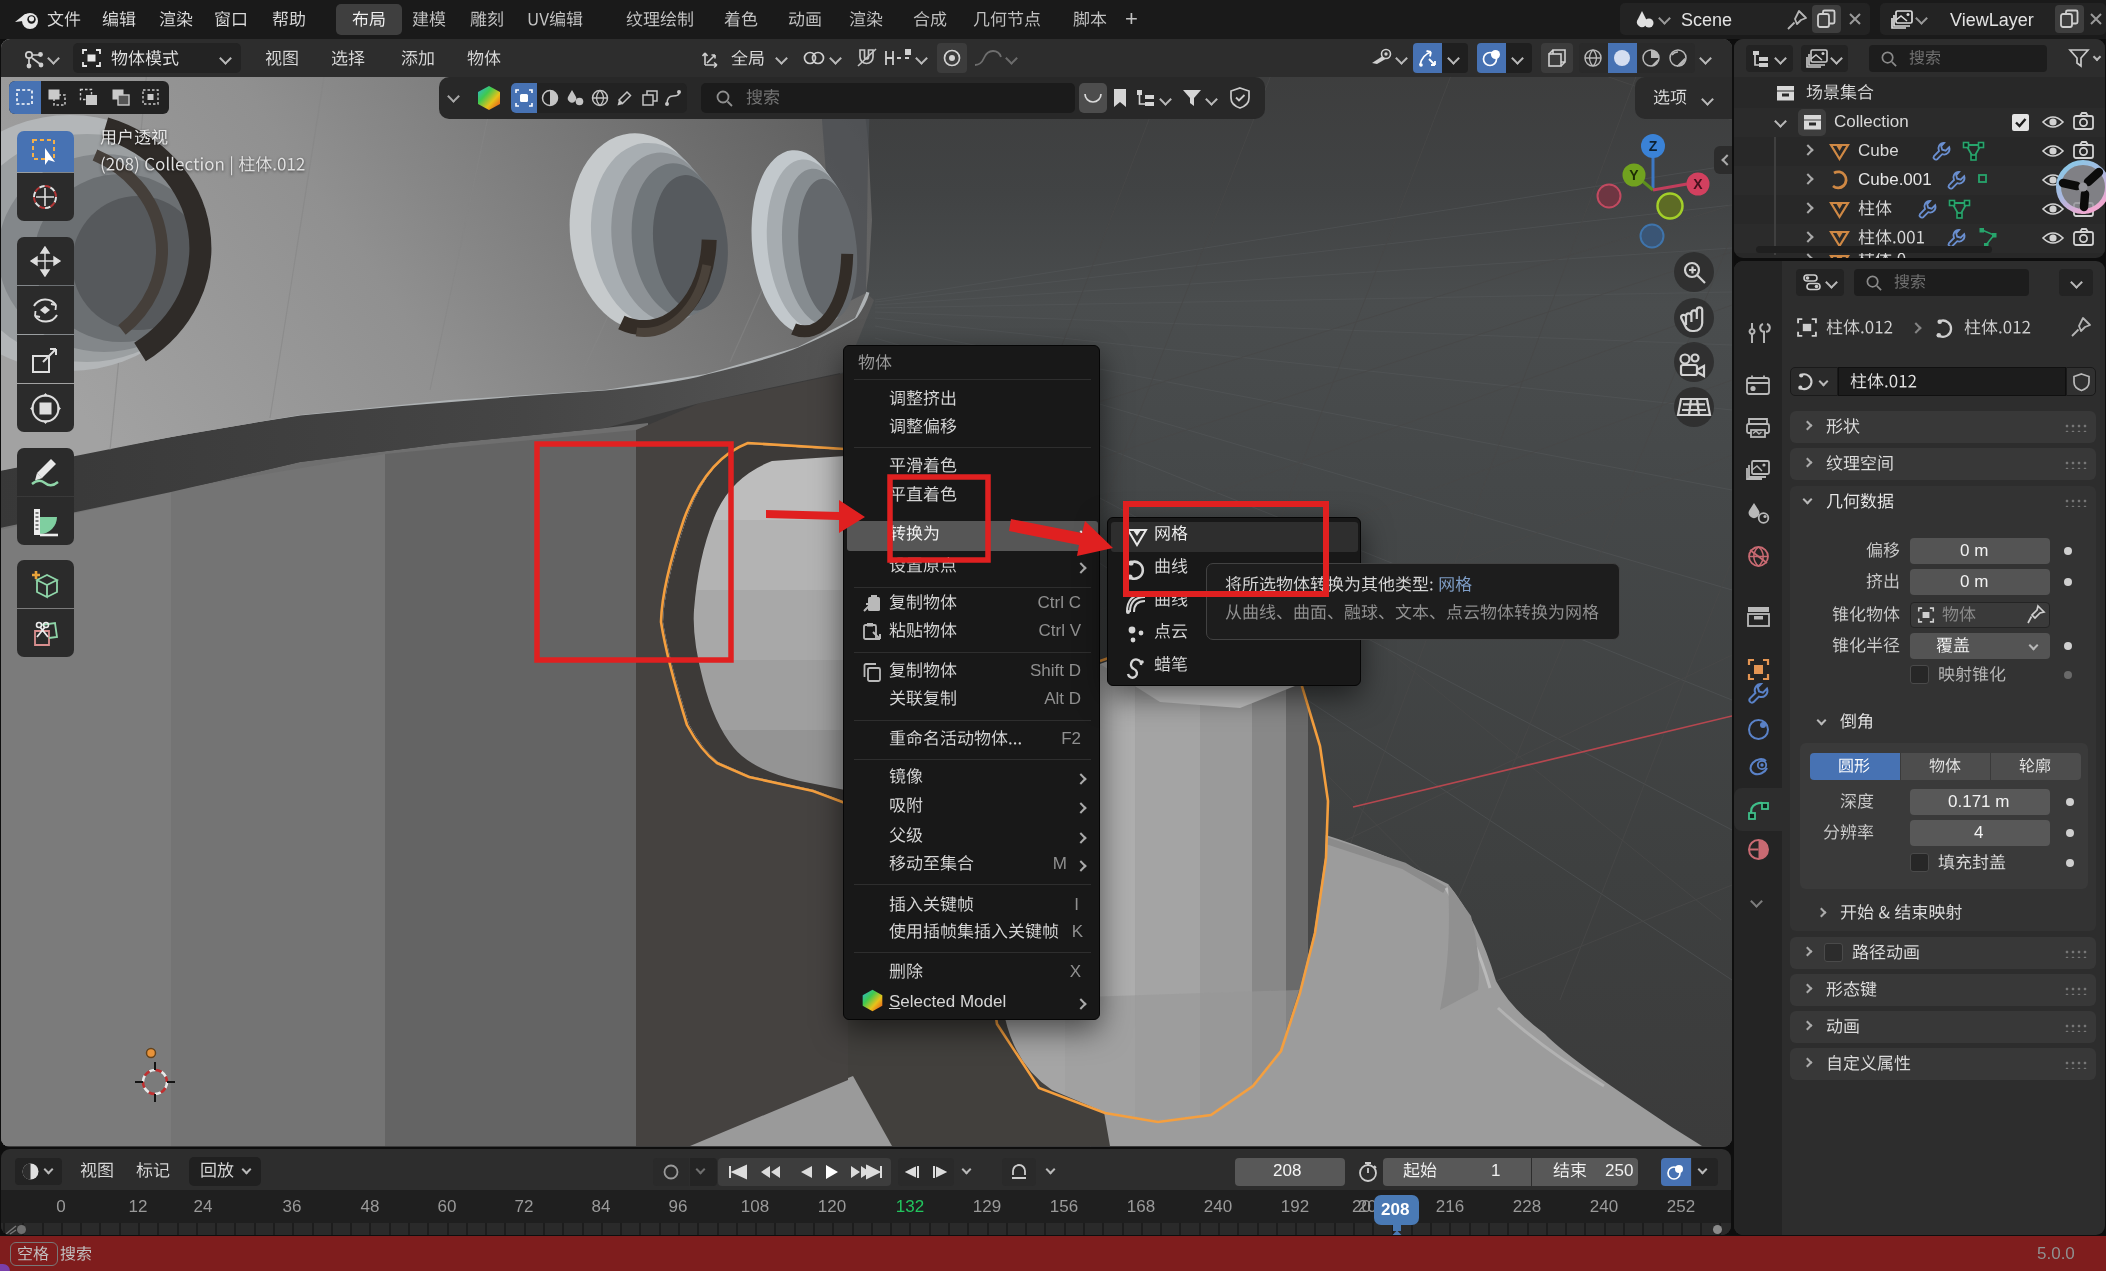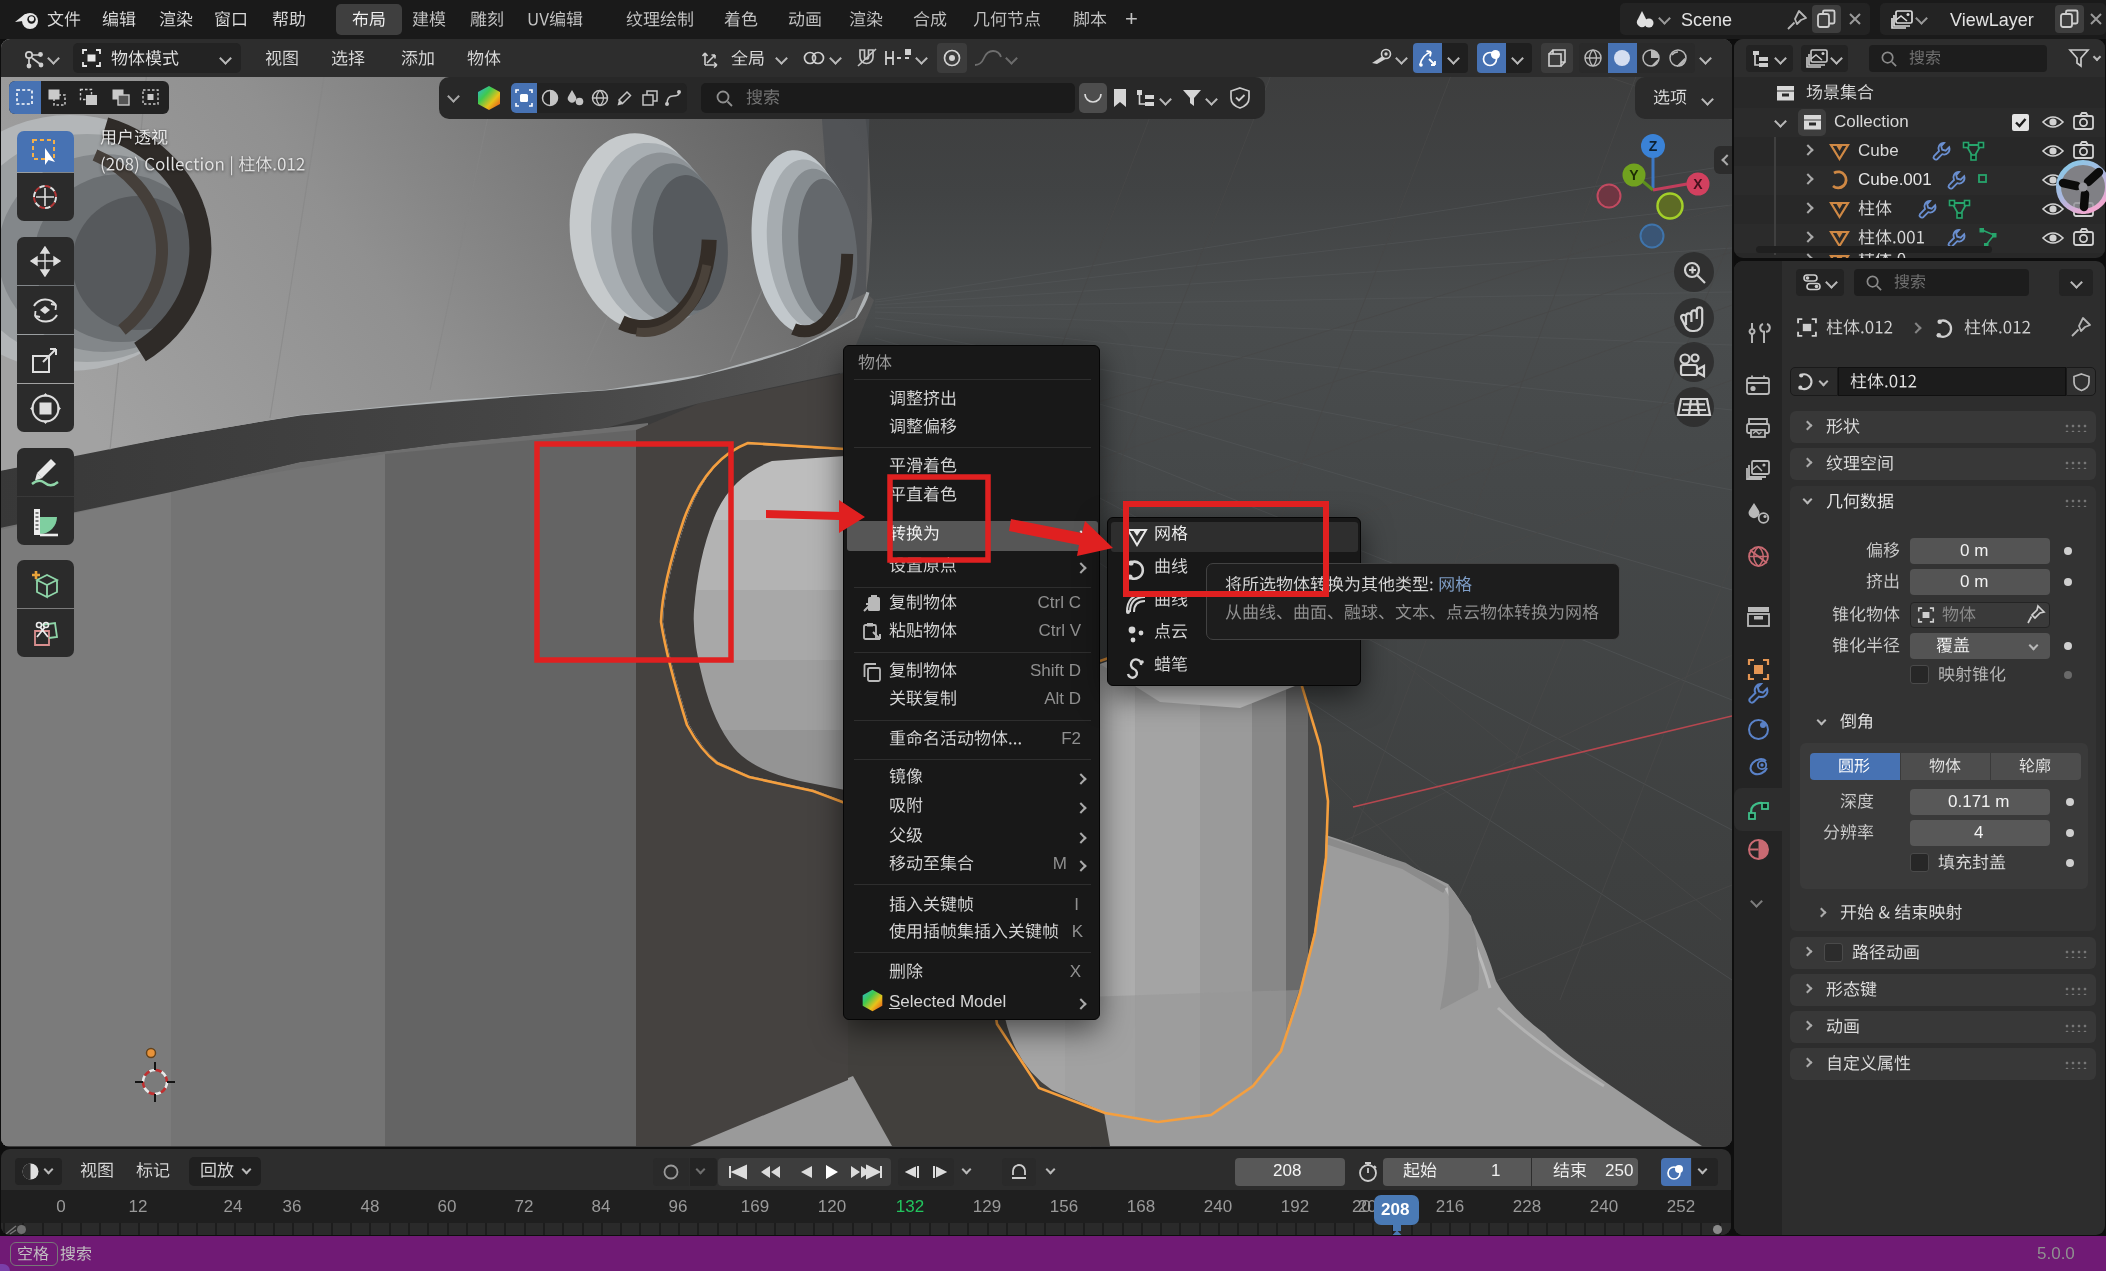--- a/index.html
+++ b/index.html
@@ -1881,28 +1881,28 @@
   <div class="abs" style="left:1583.4px;top:74px;width:2px;height:12px;background:#1d1d1d"></div>
   <div class="abs" style="left:1602.7px;top:74px;width:2px;height:12px;background:#1d1d1d"></div>
   <div class="abs" style="left:1621.9px;top:74px;width:2px;height:12px;background:#1d1d1d"></div>
   <div class="abs" style="left:1641.2px;top:74px;width:2px;height:12px;background:#1d1d1d"></div>
   <div class="abs" style="left:1660.5px;top:74px;width:2px;height:12px;background:#1d1d1d"></div>
   <div class="abs" style="left:1679.8px;top:74px;width:2px;height:12px;background:#1d1d1d"></div>
   <div class="abs" style="left:1699.1px;top:74px;width:2px;height:12px;background:#1d1d1d"></div>
   <div class="abs" style="left:1718.4px;top:74px;width:2px;height:12px;background:#1d1d1d"></div>
   <div class="txt" style="left:60px;top:48px;font-size:17px;color:#9a9a9a;transform:translateX(-50%)">0</div>
   <div class="txt" style="left:137px;top:48px;font-size:17px;color:#9a9a9a;transform:translateX(-50%)">12</div>
-  <div class="txt" style="left:232px;top:48px;font-size:17px;color:#9a9a9a;transform:translateX(-50%)">24</div>
+  <div class="txt" style="left:202px;top:48px;font-size:17px;color:#9a9a9a;transform:translateX(-50%)">24</div>
   <div class="txt" style="left:291px;top:48px;font-size:17px;color:#9a9a9a;transform:translateX(-50%)">36</div>
   <div class="txt" style="left:369px;top:48px;font-size:17px;color:#9a9a9a;transform:translateX(-50%)">48</div>
   <div class="txt" style="left:446px;top:48px;font-size:17px;color:#9a9a9a;transform:translateX(-50%)">60</div>
   <div class="txt" style="left:523px;top:48px;font-size:17px;color:#9a9a9a;transform:translateX(-50%)">72</div>
   <div class="txt" style="left:600px;top:48px;font-size:17px;color:#9a9a9a;transform:translateX(-50%)">84</div>
   <div class="txt" style="left:677px;top:48px;font-size:17px;color:#9a9a9a;transform:translateX(-50%)">96</div>
-  <div class="txt" style="left:754px;top:48px;font-size:17px;color:#9a9a9a;transform:translateX(-50%)">169</div>
+  <div class="txt" style="left:754px;top:48px;font-size:17px;color:#9a9a9a;transform:translateX(-50%)">108</div>
   <div class="txt" style="left:831px;top:48px;font-size:17px;color:#9a9a9a;transform:translateX(-50%)">120</div>
   <div class="txt" style="left:909px;top:48px;font-size:17px;color:#22c55e;transform:translateX(-50%)">132</div>
   <div class="txt" style="left:986px;top:48px;font-size:17px;color:#9a9a9a;transform:translateX(-50%)">129</div>
   <div class="txt" style="left:1063px;top:48px;font-size:17px;color:#9a9a9a;transform:translateX(-50%)">156</div>
   <div class="txt" style="left:1140px;top:48px;font-size:17px;color:#9a9a9a;transform:translateX(-50%)">168</div>
   <div class="txt" style="left:1217px;top:48px;font-size:17px;color:#9a9a9a;transform:translateX(-50%)">240</div>
   <div class="txt" style="left:1294px;top:48px;font-size:17px;color:#9a9a9a;transform:translateX(-50%)">192</div>
   <div class="txt" style="left:1371px;top:48px;font-size:17px;color:#9a9a9a;transform:translateX(-50%)">204</div>
   <div class="txt" style="left:1449px;top:48px;font-size:17px;color:#9a9a9a;transform:translateX(-50%)">216</div>
   <div class="txt" style="left:1526px;top:48px;font-size:17px;color:#9a9a9a;transform:translateX(-50%)">228</div>
@@ -2001,21 +2001,21 @@
   <div class="abs" style="left:1392px;top:76px;width:8px;height:6px;background:#4a7ab5"></div>
   <div class="abs" style="left:1392px;top:82px;width:8px;height:8px;background:#4a7ab5;transform:rotate(45deg) scale(.8);"></div>
 
   <div class="abs" style="left:1712px;top:76px;width:9px;height:9px;border-radius:50%;background:#8a8a8a"></div>
   <div class="abs" style="left:16px;top:76px;width:9px;height:9px;border-radius:50%;background:#6f6f6f"></div>
   <svg class="abs" style="left:4px;top:76px" width="12" height="10" viewBox="0 0 12 10">
         <path d="M1 9 L11 1 M5 9 L11 5" stroke="#777" stroke-width="1.5"></path>
       </svg>
 </div>
 
-<div class="abs" id="status" style="left:0;top:1236px;width:2106px;height:35px;background:#701a75;">
+<div class="abs" id="status" style="left:0;top:1236px;width:2106px;height:35px;background:#7f1d1d;">
   <div class="abs" style="left:10px;top:6px;width:48px;height:24px;border:1.5px solid #787878;border-radius:6px"></div>
   <svg class="abs" style="left:17px;top:9px" width="34" height="25" viewBox="0 0 34 25">
         <g transform="translate(0,14.5) scale(0.016000,-0.016000)">
           <use href="#Gcid29405" x="0" fill="#c2c2c2"></use>
           <use href="#Gcid21170" x="1000" fill="#c2c2c2"></use>
         </g>
       </svg>
   <svg class="abs" style="left:60px;top:9px" width="34" height="25" viewBox="0 0 34 25">
         <g transform="translate(0,14.5) scale(0.016000,-0.016000)">
           <use href="#Gcid19363" x="0" fill="#c2c2c2"></use>

